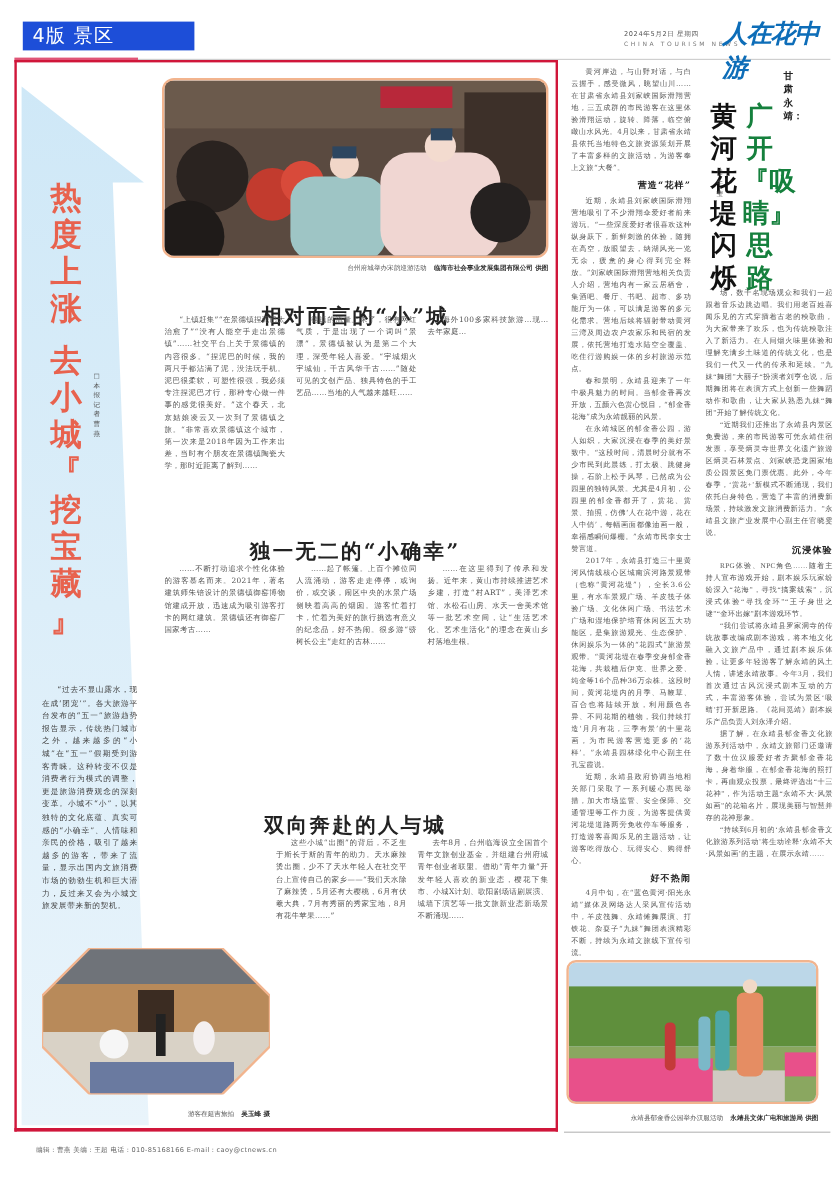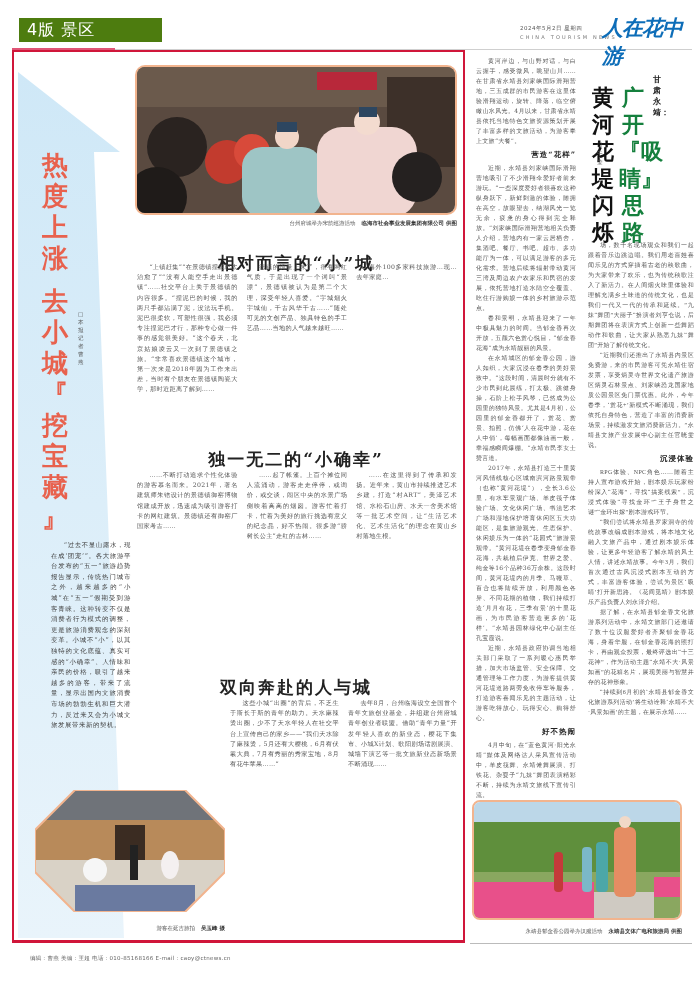--- a/index.html
+++ b/index.html
@@ -1,46 +1,46 @@
 <!DOCTYPE html>
 <html><head>
 <meta charset="utf-8">
 <style>
   * { box-sizing: border-box; margin: 0; padding: 0; }
   body { width: 700px; height: 984px; background: #fff; font-family: "DejaVu Serif", serif; color: #333; position: relative; overflow: hidden; }
   .abs { position: absolute; }
-  .section-tag { left: 19px; top: 18px; width: 143px; height: 24px; background: #4d7c0f; color: #fff; font-family: "DejaVu Sans", sans-serif; font-size: 16px; line-height: 24px; padding-left: 8px; letter-spacing: 1px; }
+  .section-tag { left: 19px; top: 18px; width: 143px; height: 24px; background: #1d4ed8; color: #fff; font-family: "DejaVu Sans", sans-serif; font-size: 16px; line-height: 24px; padding-left: 8px; letter-spacing: 1px; }
   .top-rule-red { left: 12px; top: 48px; width: 103px; border-top: 2px solid #e05576; }
   .top-rule-gray { left: 115px; top: 49px; width: 577px; border-top: 1px solid #cfcfcf; }
   .date { left: 520px; top: 25px; font-family: "DejaVu Sans", sans-serif; font-size: 5.5px; color: #555; letter-spacing: 0.5px; }
   .date2 { left: 520px; top: 34px; font-family: "DejaVu Sans", sans-serif; font-size: 5px; color: #777; letter-spacing: 2.2px; }
   .masthead { left: 602px; top: 14px; font-family: "DejaVu Serif", serif; font-size: 21px; color: #0d6db8; font-style: italic; font-weight: bold; letter-spacing: -1px; }
   .frame { left: 12px; top: 50px; width: 453px; height: 893px; border: 2px solid #d0163a; border-bottom: none; }
   .frame-bottom { left: 12px; top: 940px; width: 453px; height: 3px; background: #d0163a; }
   .arrow { left: 14px; top: 52px; width: 114px; height: 886px; }
   .big-title { left: 40px; top: 150px; width: 30px; font-size: 26px; line-height: 31px; color: #e8624e; font-weight: bold; text-align: center; }
   .byline-v { left: 78px; top: 310px; width: 10px; font-family: "DejaVu Sans", sans-serif; font-size: 5.5px; line-height: 8px; color: #555; word-break: break-all; }
-  .intro { left: 35px; top: 540px; width: 80px; font-size: 6.4px; line-height: 10.6px; color: #444; letter-spacing: 0.6px; text-align: justify; text-indent: 2em; margin-left: 16px; }
+  .intro { left: 35px; top: 570px; width: 80px; font-size: 6.4px; line-height: 10.6px; color: #444; letter-spacing: 0.6px; text-align: justify; text-indent: 2em; }
   .photo1 { left: 135px; top: 65px; width: 322px; height: 150px; border: 2px solid #f2b48e; border-radius: 10px; overflow: hidden; }
   .caption { font-family: "DejaVu Sans", sans-serif; font-size: 5.5px; color: #555; text-align: right; }
   .cap1 { left: 200px; top: 220px; width: 257px; }
   .cap-em { font-weight: bold; color: #333; margin-left: 6px; }
   .h2 { font-size: 17px; font-weight: bold; color: #222; text-align: center; letter-spacing: 2px; }
   .h-mid1 { left: 135px; top: 252px; width: 322px; }
   .h-mid2 { left: 135px; top: 448px; width: 322px; }
   .h-mid3 { left: 135px; top: 676px; width: 322px; }
   .cols { display: flex; gap: 9px; }
   .col { flex: 1; font-size: 6.2px; line-height: 10.2px; color: #555; text-align: justify; letter-spacing: 0.3px; overflow: hidden; }
   .col p { text-indent: 2em; }
   .body1 { left: 137px; top: 262px; width: 320px; height: 160px; }
   .body2 { left: 137px; top: 470px; width: 320px; height: 180px; }
   .body3 { left: 230px; top: 698px; width: 227px; height: 232px; }
   .photo2 { left: 35px; top: 790px; width: 190px; height: 122px; }
   .cap2 { left: 60px; top: 925px; width: 165px; }
-  .r-title-sup { left: 653px; top: 58px; width: 12px; font-size: 8px; line-height: 11px; font-weight: bold; color: #222; font-family: "DejaVu Sans", sans-serif; margin-top: 16px; }
+  .r-title-sup { left: 653px; top: 58px; width: 12px; font-size: 8px; line-height: 11px; font-weight: bold; color: #222; font-family: "DejaVu Sans", sans-serif; }
   .r-title1 { left: 619px; top: 84px; width: 28px; font-size: 22px; line-height: 27px; font-weight: bold; color: #15803d; text-align: center; }
   .r-title2 { left: 586px; top: 84px; width: 28px; font-size: 22px; line-height: 27px; font-weight: bold; color: #111; text-align: right; }
   .r-byline { left: 597px; top: 140px; width: 8px; font-family: "DejaVu Sans", sans-serif; font-size: 5.5px; line-height: 9px; color: #555; }
   .r-text { font-size: 6px; line-height: 10px; color: #555; text-align: justify; letter-spacing: 0.3px; overflow: hidden; }
   .r-text p { text-indent: 2em; }
   .r-sub { font-size: 7.5px; font-weight: bold; color: #222; text-align: right; margin: 4px 0 3px; letter-spacing: 1px; }
   .r-a { left: 476px; top: 56px; width: 100px; height: 745px; }
   .r-b { left: 588px; top: 240px; width: 106px; height: 560px; font-family: Liberation Serif, serif; }
   .photo3 { left: 472px; top: 800px; width: 210px; height: 120px; border: 2px solid #f2b48e; border-radius: 8px; overflow: hidden; }
   .cap3 { left: 472px; top: 928px; width: 210px; }

